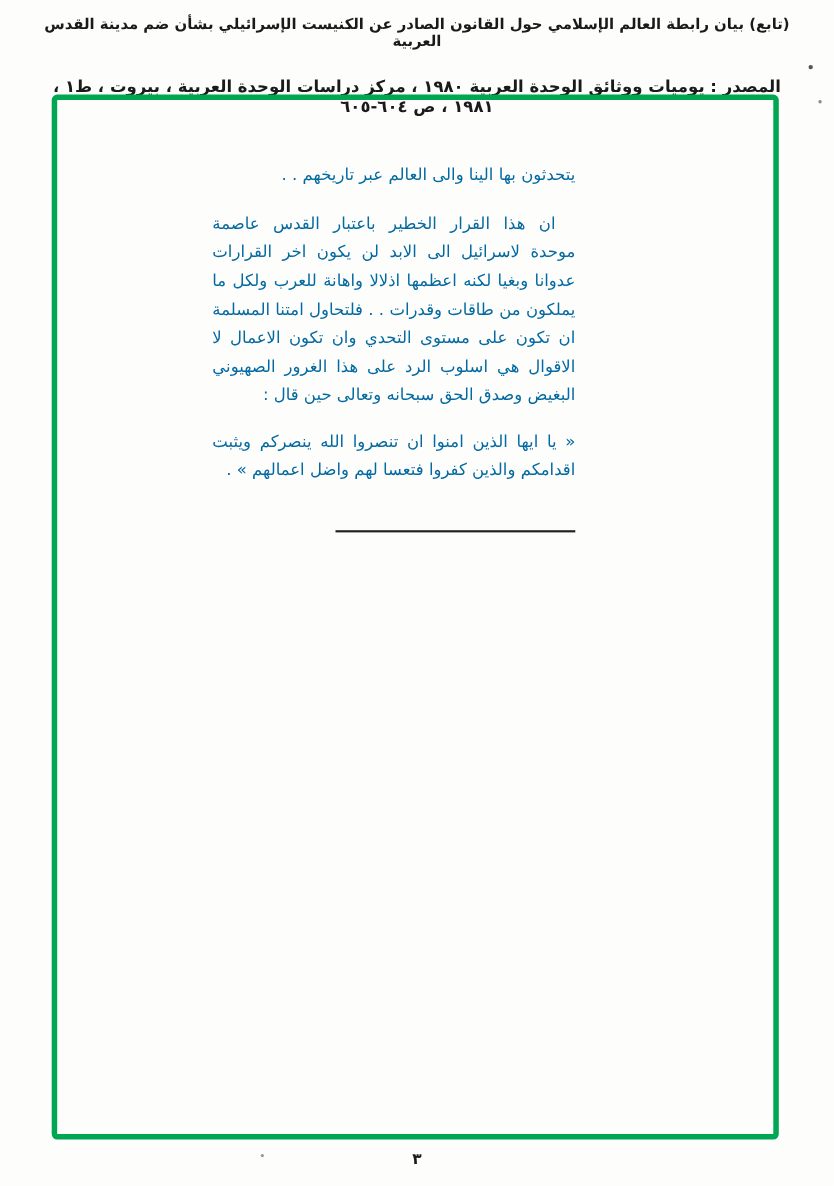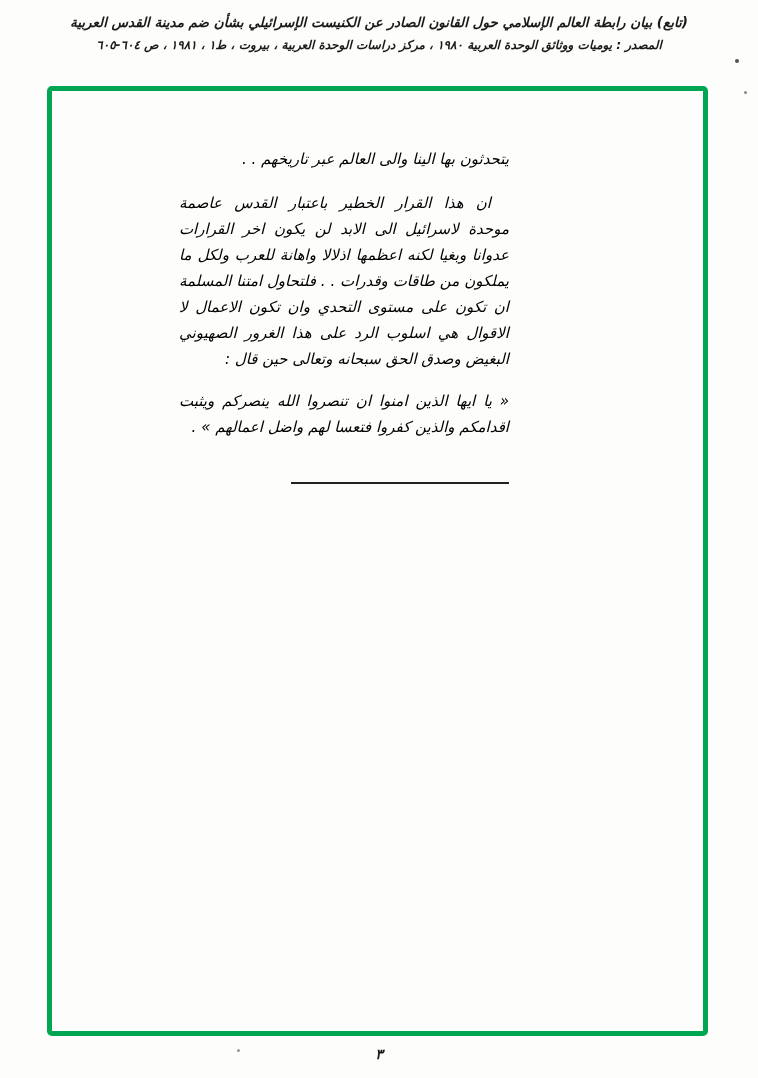--- a/index.html
+++ b/index.html
@@ -1,15 +1,15 @@
 <!DOCTYPE html>
 <html style="--frame-green: #00a651; --text-color: #1a1a1a;"><head>
   <meta charset="utf-8">
   <style>
-    * { margin: 0; padding: 0; box-sizing: border-box; font-style: italic; }
+    * { margin: 0; padding: 0; box-sizing: border-box; }
     html, body { width: 758px; height: 1078px; }
     body {
       background: #ffffff;
       font-family: "DejaVu Sans", sans-serif;
       color: var(--text-color, #1a1a1a);
       position: relative;
       overflow: hidden;
     }
     .sheet {
       position: absolute;
@@ -23,43 +23,43 @@
       right: 30px;
       text-align: center;
       direction: rtl;
     }
     .doc-header .h1 {
       font-size: 13.5px;
       font-weight: bold;
       letter-spacing: 0.2px;
     }
     .doc-header .h2 {
-      font-size: 12px;
+      font-size: 15px;
       font-weight: bold;
-      margin-top: 8px;
+      margin-top: 24px;
     }
     .green-frame {
       position: absolute;
       left: 47px;
       top: 86px;
       width: 661px;
       height: 950px;
       border: 5px solid var(--frame-green, #00a651);
       border-radius: 5px;
       background: transparent;
     }
     .text-block {
       position: absolute;
       top: 55px;
-      left: 127px;
+      left: 141px;
       width: 330px;
       direction: rtl;
       font-size: 15px;
       line-height: 26px;
-      color: #000000;
+      color: #0369a1;
     }
     .intro {
       margin-bottom: 18px;
       text-align: right;
     }
     .para {
       text-align: justify;
       text-indent: 18px;
       margin-bottom: 16px;
     }

